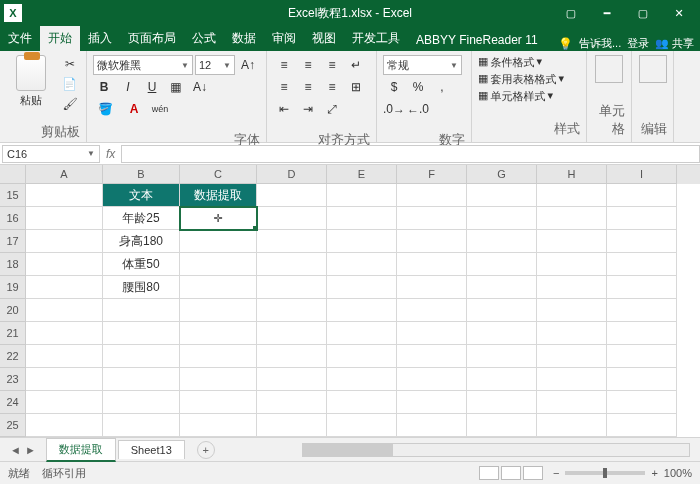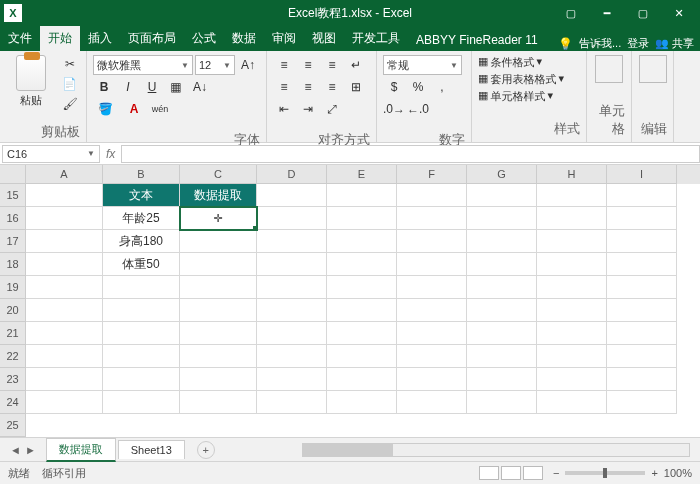--- a/index.html
+++ b/index.html
@@ -303,20 +303,31 @@
           <div class="cell" style="width: 77px;"></div>
           <div class="cell" style="width: 70px;"></div>
           <div class="cell" style="width: 70px;"></div>
           <div class="cell" style="width: 70px;"></div>
           <div class="cell" style="width: 70px;"></div>
           <div class="cell" style="width: 70px;"></div>
           <div class="cell" style="width: 70px;"></div>
         </div>
         <div class="row">
           <div class="cell" style="width: 77px;"></div>
+          <div class="cell" style="width: 77px;">腰围80</div>
+          <div class="cell" style="width: 77px;"></div>
+          <div class="cell" style="width: 70px;"></div>
+          <div class="cell" style="width: 70px;"></div>
+          <div class="cell" style="width: 70px;"></div>
+          <div class="cell" style="width: 70px;"></div>
+          <div class="cell" style="width: 70px;"></div>
+          <div class="cell" style="width: 70px;"></div>
+        </div>
+        <div class="row">
+          <div class="cell" style="width: 77px;"></div>
           <div class="cell" style="width: 77px;"></div>
           <div class="cell" style="width: 77px;"></div>
           <div class="cell" style="width: 70px;"></div>
           <div class="cell" style="width: 70px;"></div>
           <div class="cell" style="width: 70px;"></div>
           <div class="cell" style="width: 70px;"></div>
           <div class="cell" style="width: 70px;"></div>
           <div class="cell" style="width: 70px;"></div>
         </div>
         <div class="row">

